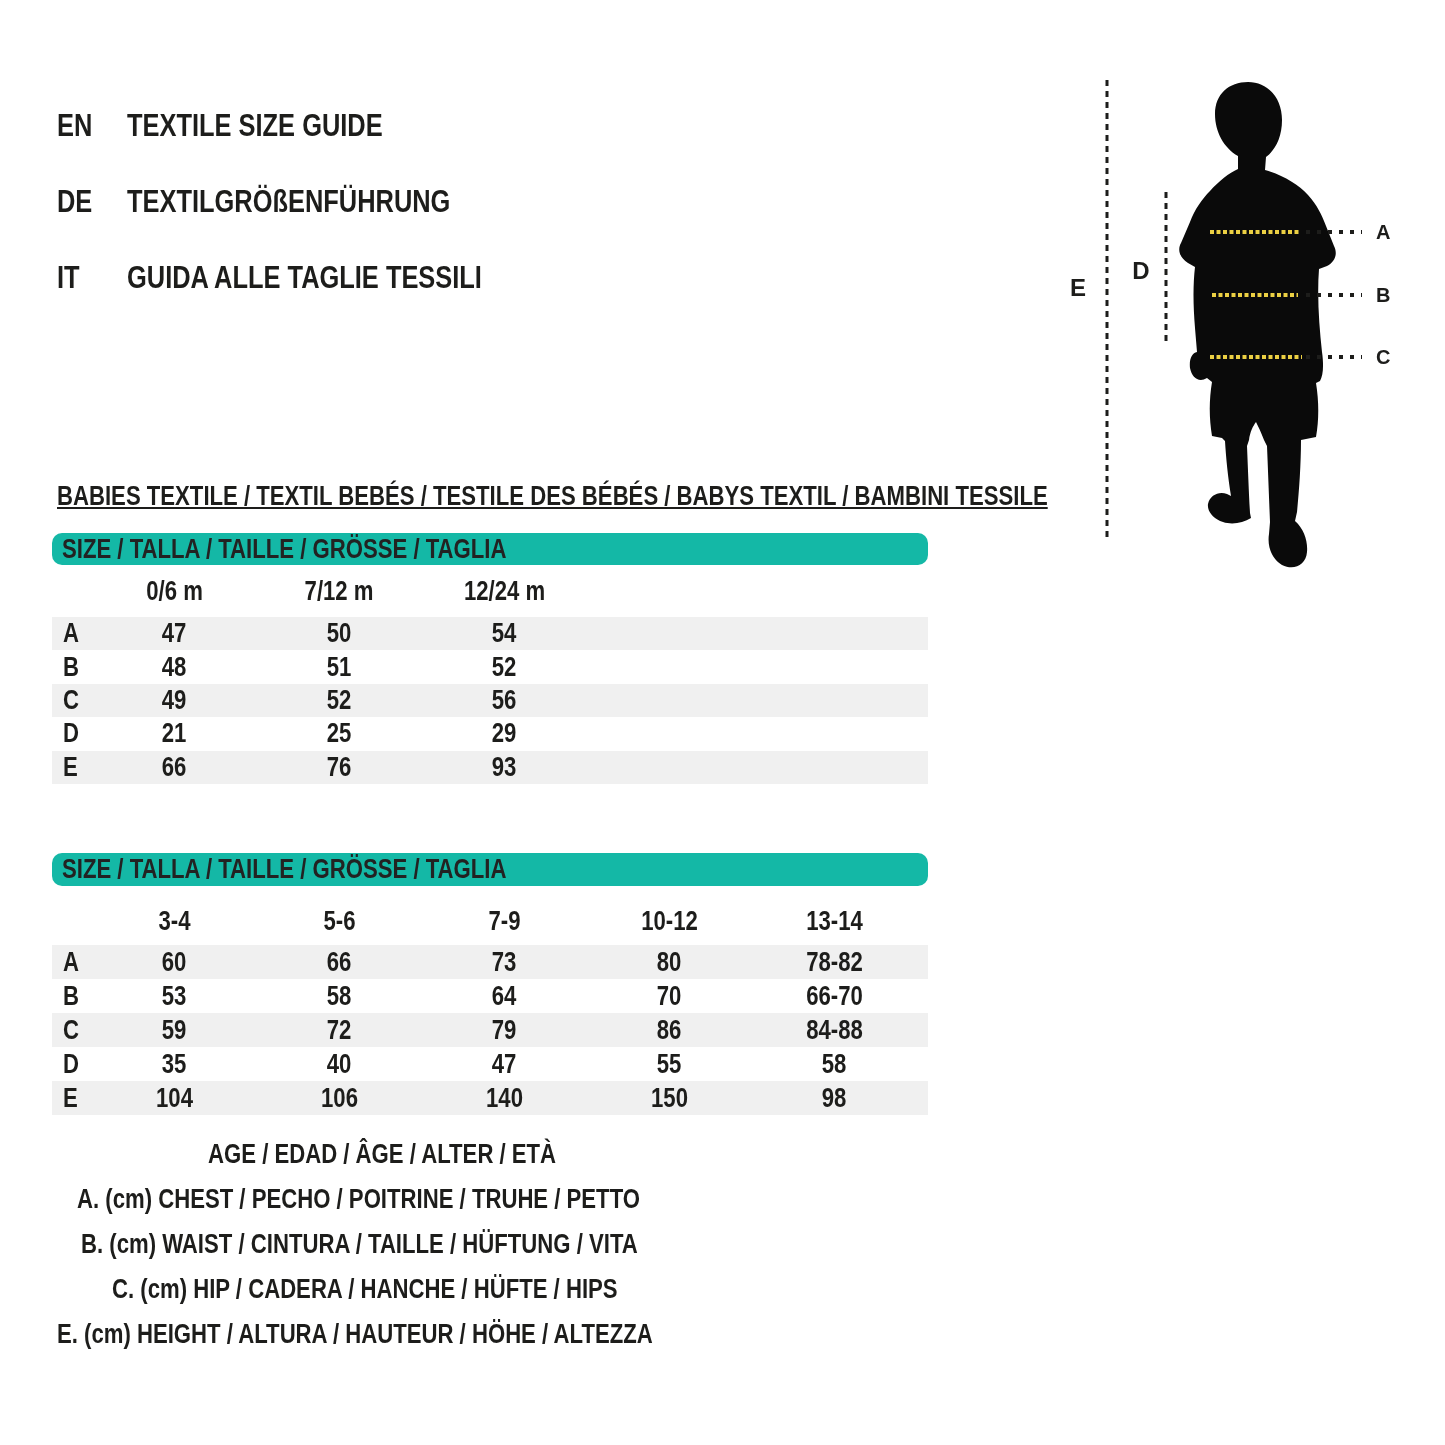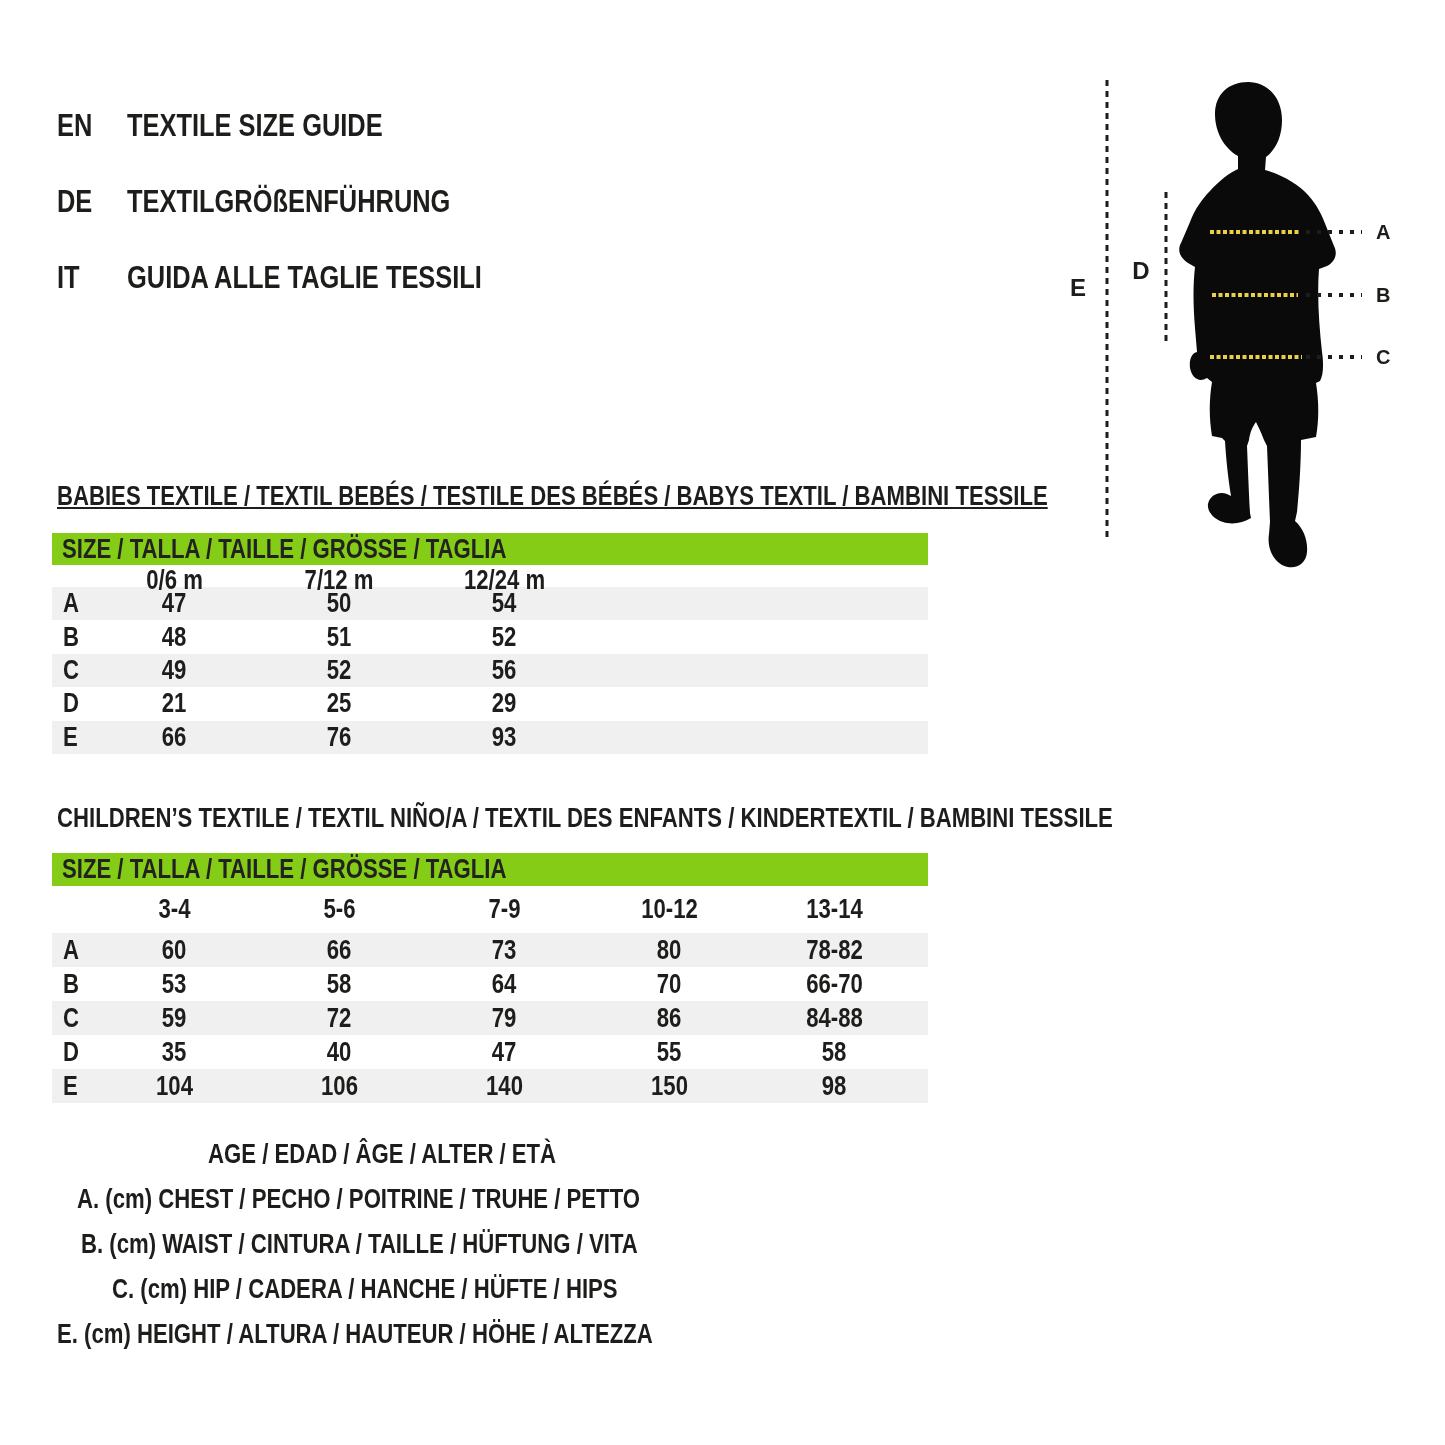--- a/index.html
+++ b/index.html
@@ -18,28 +18,28 @@
 
   
   .section-title{position:absolute;left:57px;height:28px;display:flex;align-items:center;font-size:27px;}
   .title-babies{top:482px;text-decoration:underline;}
   .title-children{top:804px;}
 
   
   .sizetable{position:absolute;left:52px;width:876px;}
   .t-babies{top:533px;}
   .t-children{top:853px;}
-  .size-bar{background:#84cc16;display:flex;align-items:center;padding-left:10px;font-size:27px;color:#222222;}
+  .size-bar{background:#14b8a6;display:flex;align-items:center;padding-left:10px;font-size:27px;color:#222222;border-radius:10px;}
   .t-babies .size-bar{height:32px;}
   .t-children .size-bar{height:33px;}
   .trow{display:grid;align-items:center;font-size:27px;}
   .t-babies .trow{grid-template-columns:40px 165px 165px 165px;height:33.4px;}
   .t-children .trow{grid-template-columns:40px 165px 165px 165px 165px 165px;height:34px;}
-  .t-babies .thead{height:22px;}
-  .t-children .thead{height:47px;}
+  .t-babies .thead{height:52px;}
+  .t-children .thead{height:47px;margin-top:12px;}
   .tbody .trow:nth-child(odd){background:#f0f0f0;}
   .cell{display:flex;justify-content:center;align-items:center;height:100%;}
   .rowlabel{justify-content:flex-start;padding-left:11px;}
 
   
   .legend{position:absolute;left:57px;top:1132px;}
   .legend-line{height:45px;display:flex;align-items:center;font-size:27px;justify-content:center;}
 
   
   .figure{position:absolute;left:1040px;top:60px;width:405px;height:520px;}
@@ -226,23 +226,20 @@
         <div class="cell">
             <span class="cond">76</span>
           </div>
         <div class="cell">
             <span class="cond">93</span>
           </div>
       </div>
     </div>
   </div>
 
-  <div class="section-title title-children">
-    <span class="cond left">CHILDREN’S TEXTILE / TEXTIL NIÑO/A / TEXTIL DES ENFANTS / KINDERTEXTIL / BAMBINI TESSILE</span>
-  </div>
 
   <div class="sizetable t-children">
     <div class="size-bar">
       <span class="cond left">SIZE / TALLA / TAILLE / GRÖSSE / TAGLIA</span>
     </div>
     <div class="trow thead">
       <div class="cell rowlabel"></div>
       <div class="cell">
           <span class="cond">3-4</span>
         </div>

